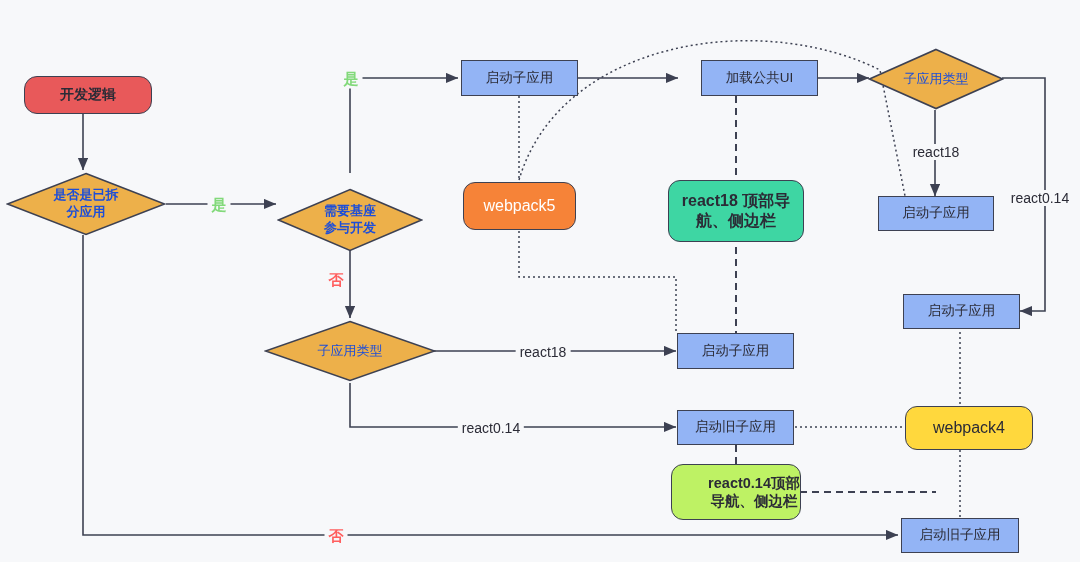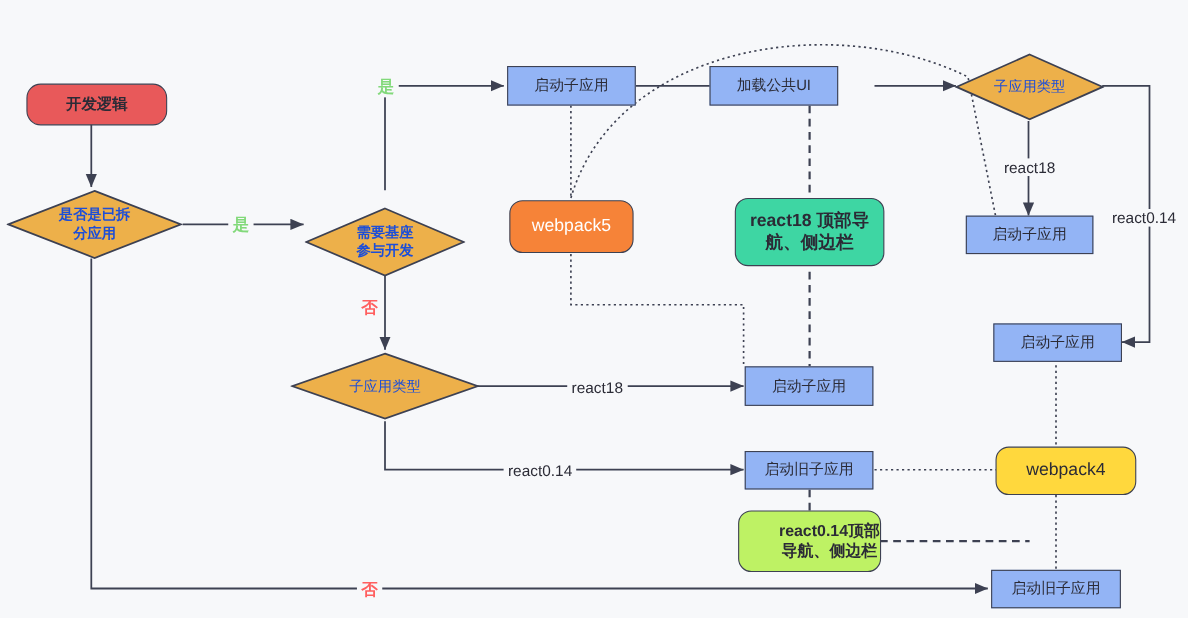--- a/index.html
+++ b/index.html
@@ -193,21 +193,21 @@
     <svg width="136" height="62">
       <polygon points="68,1.5 134.5,31 68,60.5 1.5,31" fill="#edb04a" stroke="#3d4152" stroke-width="1.6"></polygon>
     </svg>
     <div class="diamond-label">子应用类型</div>
   </div>
 
   <div class="node rect" style="left:461px; top:60px; width:117px; height:36px;">
     <span>启动子应用</span>
   </div>
 
-  <div class="node rect" style="left:645px; top:60px; width:117px; height:36px;">
+  <div class="node rect" style="left:701px; top:60px; width:117px; height:36px;">
     <span>加载公共UI</span>
   </div>
 
   <div class="node rect" style="left:878px; top:196px; width:116px; height:35px;">
     <span>启动子应用</span>
   </div>
 
   <div class="node rect" style="left:903px; top:294px; width:117px; height:35px;">
     <span>启动子应用</span>
   </div>

